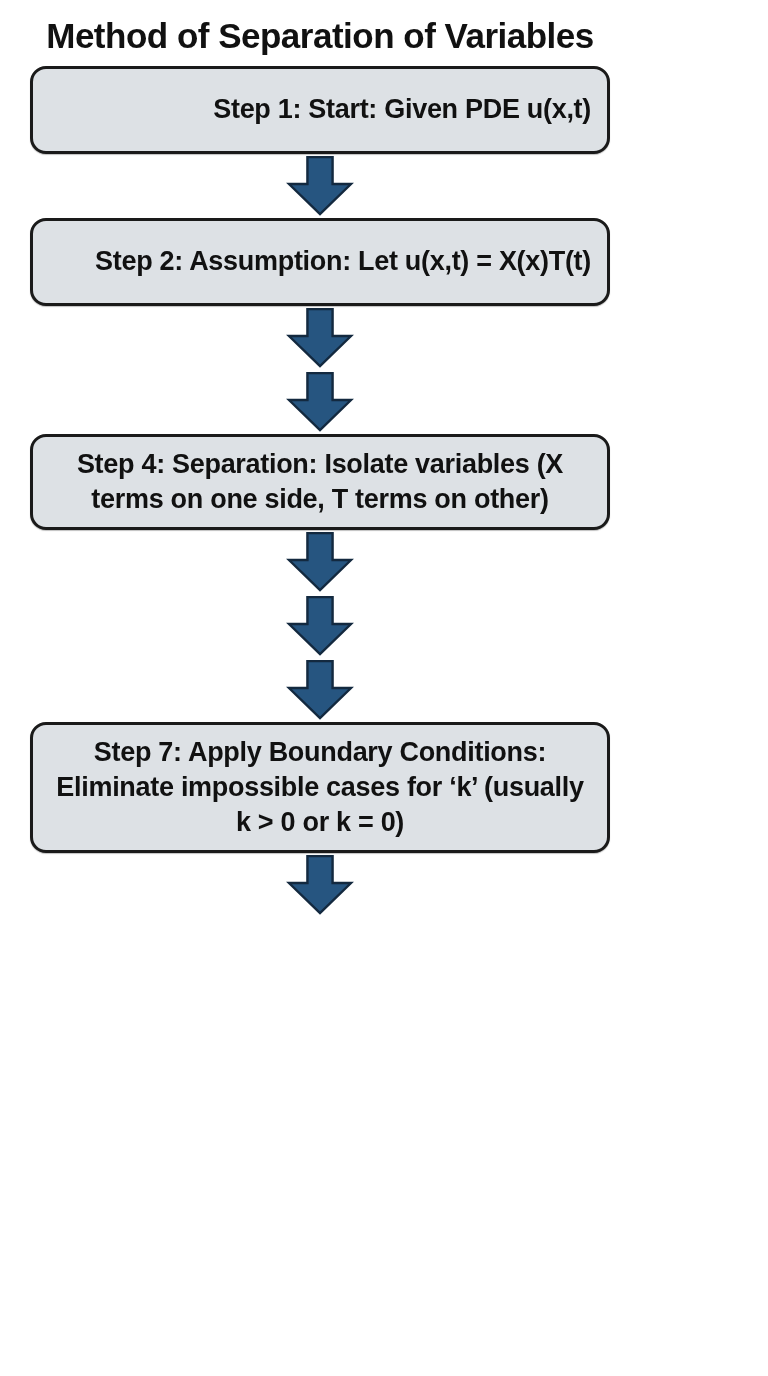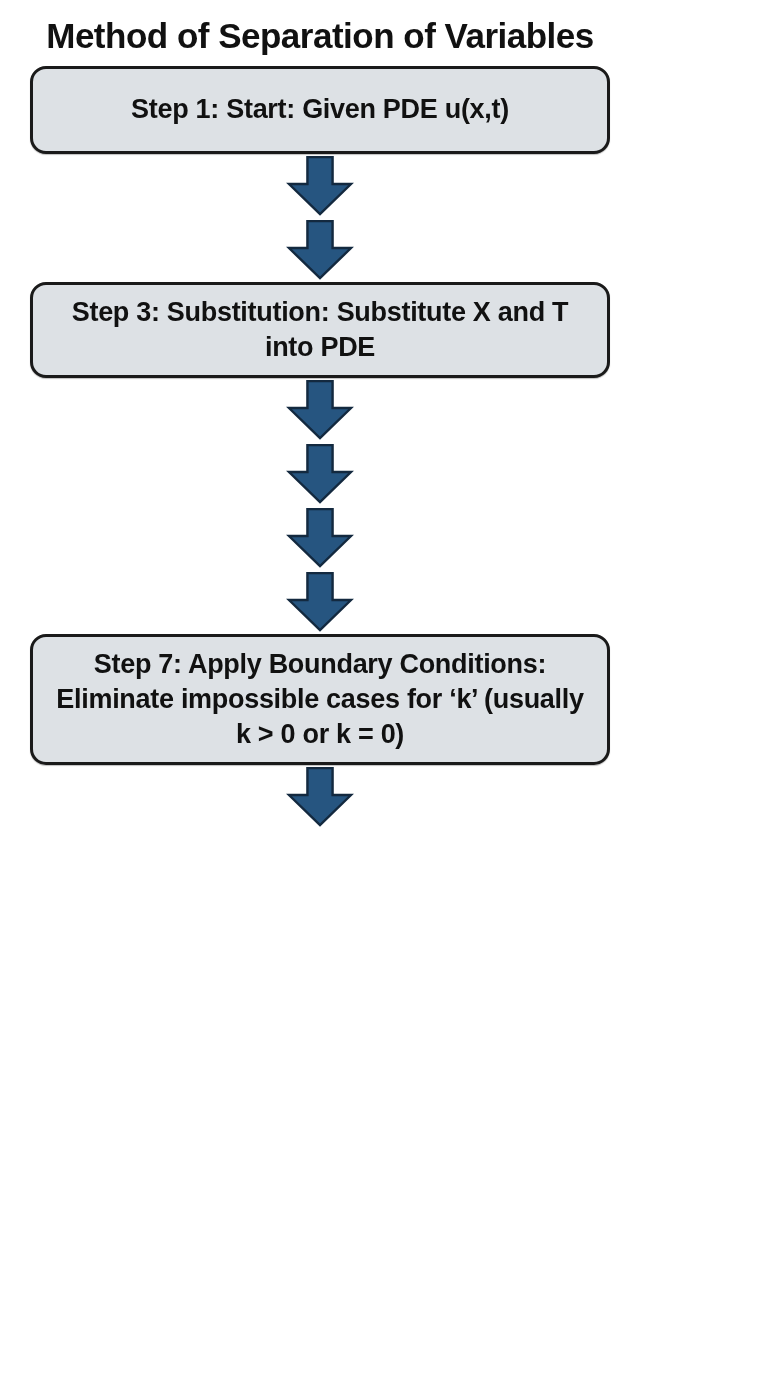--- a/index.html
+++ b/index.html
@@ -40,21 +40,21 @@
     flex:1;
   }
   .box{
     margin:0 30px;
     min-height:88px;
     background:var(--box-fill);
     border:3px solid var(--box-border);
     border-radius:16px;
     display:flex;
     align-items:center;
-    justify-content:center;
+    justify-content:flex-end;
     text-align:center;
     padding:10px 16px;
     box-shadow:0 1px 1px rgba(0,0,0,0.25);
   }
   .box-label{
     font-size:27px;
     line-height:1.3;
     font-weight:600;
     letter-spacing:-0.3px;
   }
@@ -84,37 +84,40 @@
     <div class="box">
       <span class="box-label">Step 1: Start: Given PDE u(x,t)</span>
     </div>
 
     <div class="arrow">
       <svg viewBox="0 0 70 62" aria-hidden="true">
           <polygon points="22,1 48,1 48,29 67,29 35,60 3,29 22,29"></polygon>
         </svg>
     </div>
 
+    <div class="box">
+      <span class="box-label">Step 2: Assumption: Let u(x,t) = X(x)T(t)</span>
+    </div>
+
+    <div class="arrow">
+      <svg viewBox="0 0 70 62" aria-hidden="true">
+          <polygon points="22,1 48,1 48,29 67,29 35,60 3,29 22,29"></polygon>
+        </svg>
+    </div>
+
 
     <div class="arrow">
       <svg viewBox="0 0 70 62" aria-hidden="true">
           <polygon points="22,1 48,1 48,29 67,29 35,60 3,29 22,29"></polygon>
         </svg>
     </div>
 
     <div class="box">
-      <span class="box-label">Step 3: Substitution: Substitute X and T into PDE</span>
+      <span class="box-label">Step 4: Separation: Isolate variables (X terms on one side, T terms on other)</span>
     </div>
-
-    <div class="arrow">
-      <svg viewBox="0 0 70 62" aria-hidden="true">
-          <polygon points="22,1 48,1 48,29 67,29 35,60 3,29 22,29"></polygon>
-        </svg>
-    </div>
-
 
     <div class="arrow">
       <svg viewBox="0 0 70 62" aria-hidden="true">
           <polygon points="22,1 48,1 48,29 67,29 35,60 3,29 22,29"></polygon>
         </svg>
     </div>
 
 
     <div class="arrow">
       <svg viewBox="0 0 70 62" aria-hidden="true">

